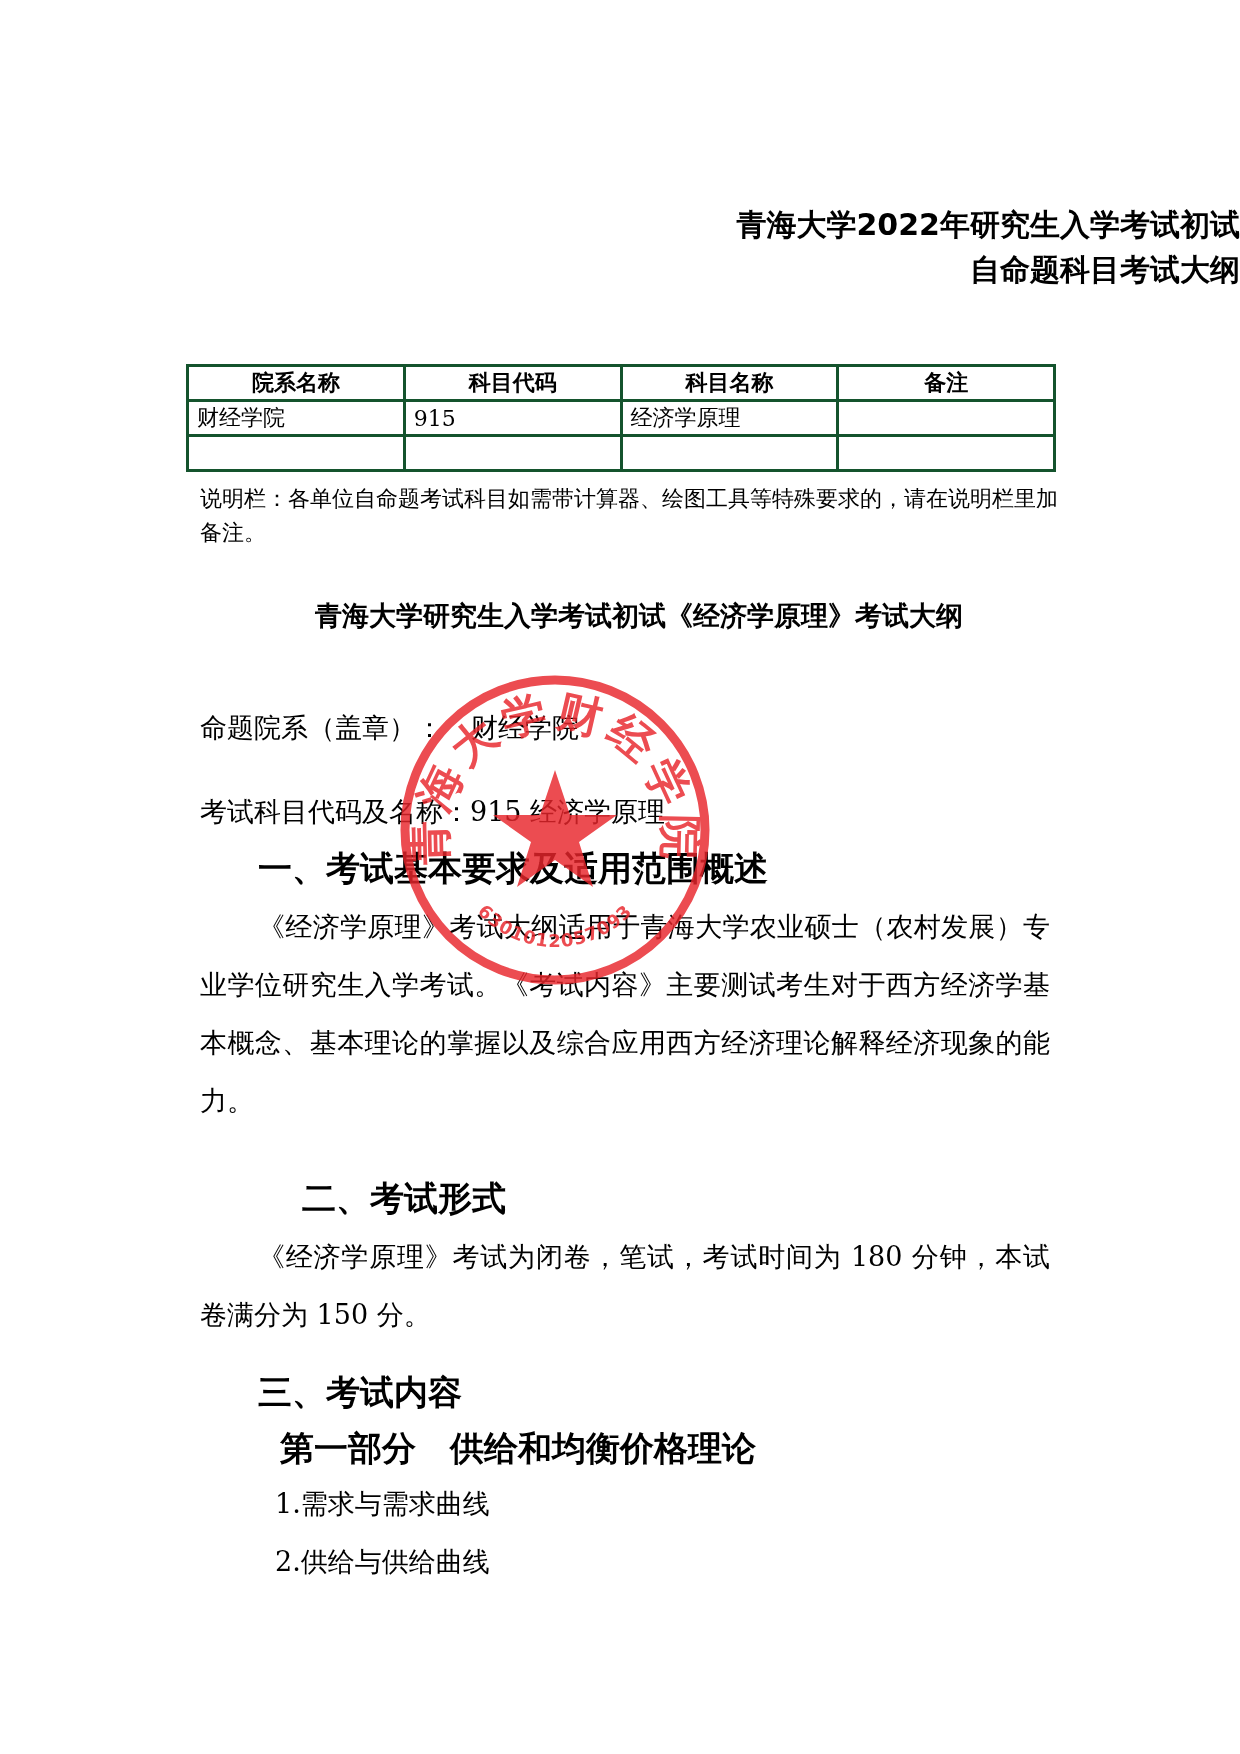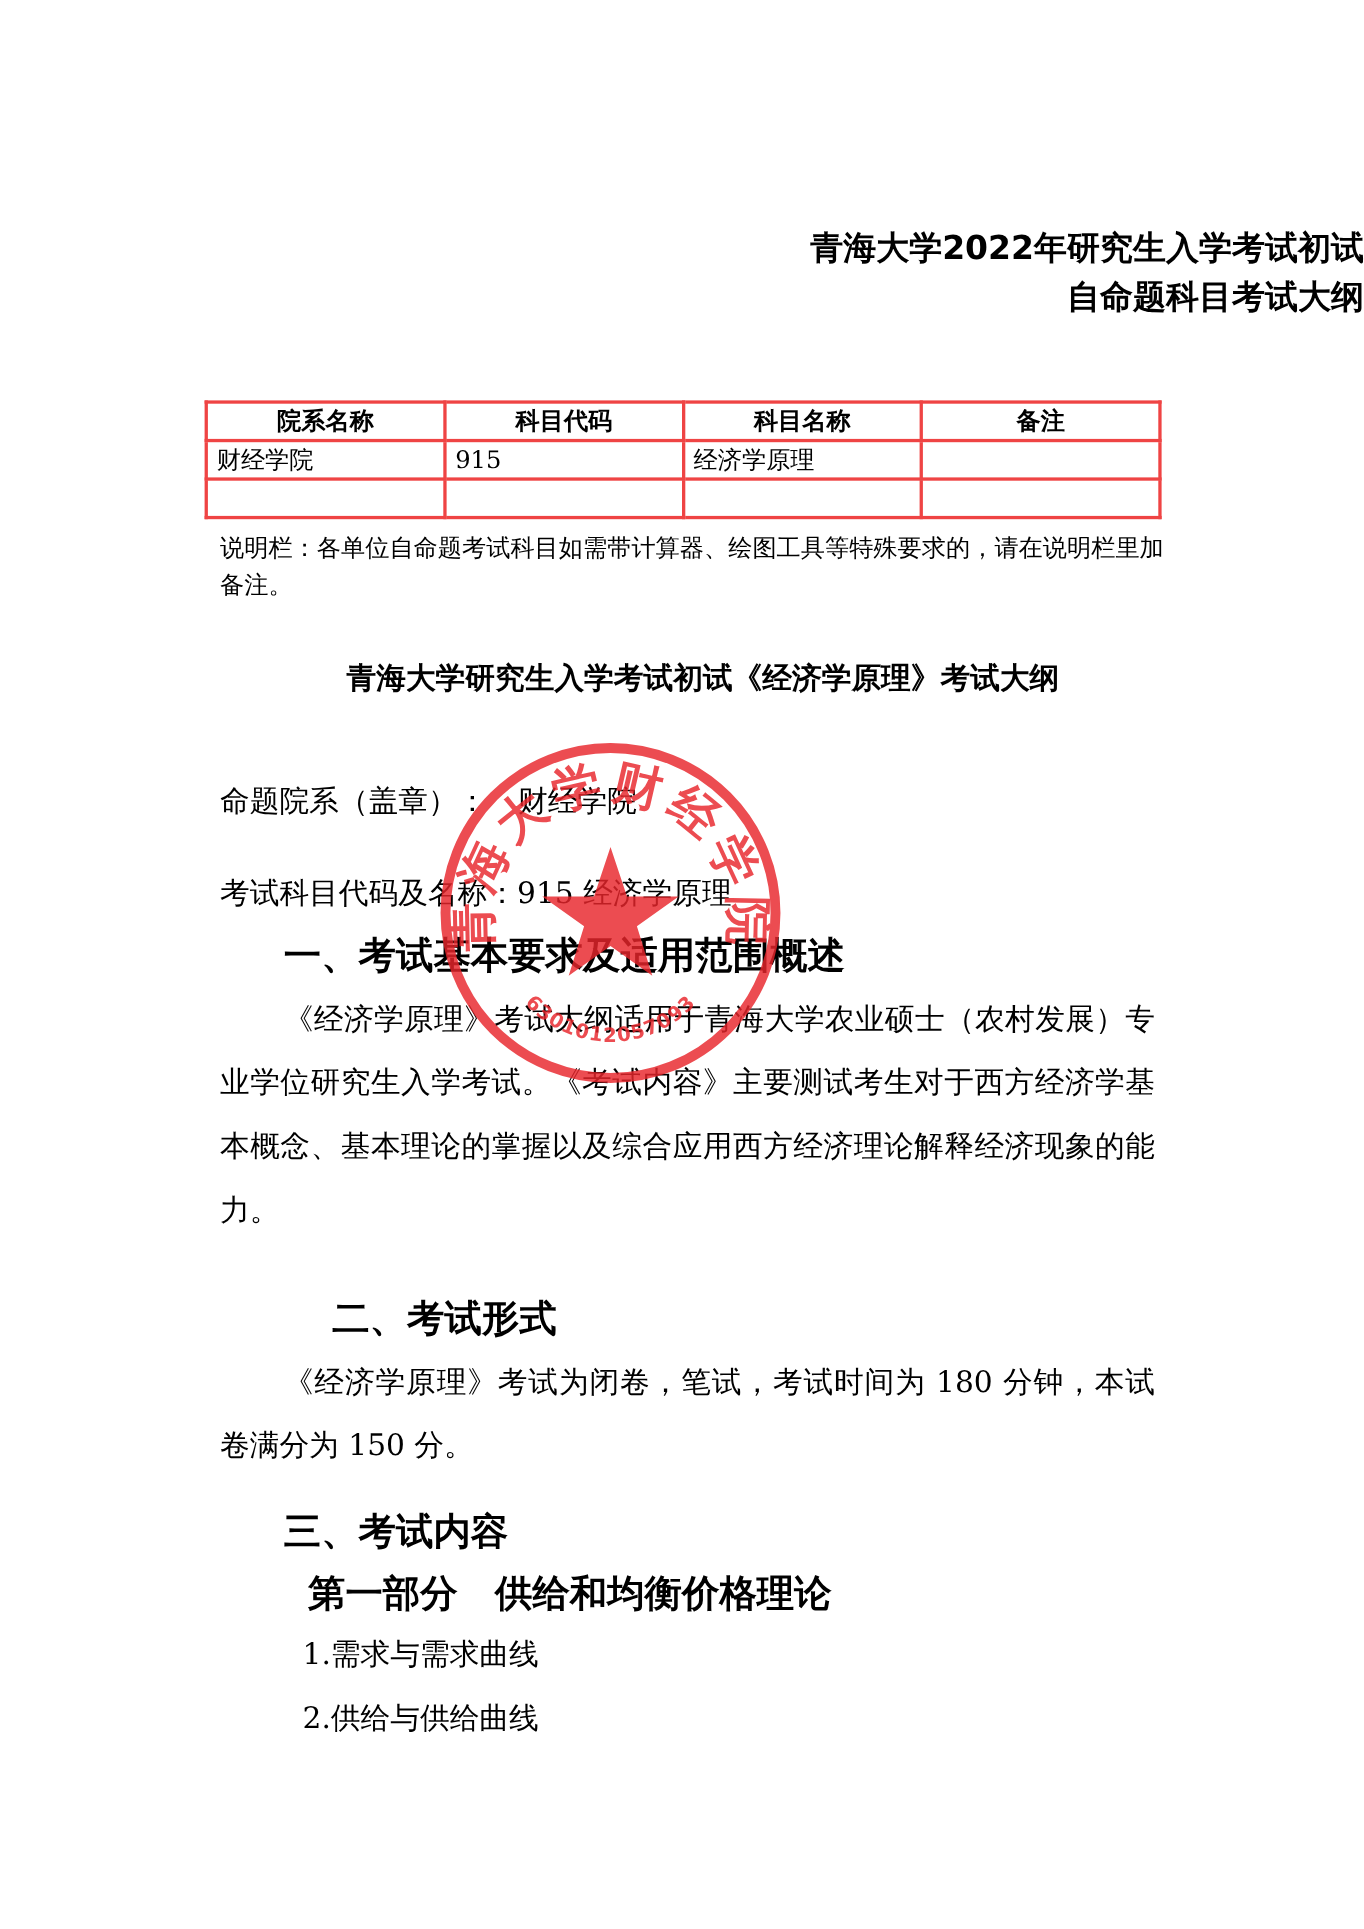--- a/index.html
+++ b/index.html
@@ -4,21 +4,21 @@
 <style>
   html, body { margin: 0; padding: 0; background: #ffffff; }
   body { width: 1240px; height: 1754px; position: relative; overflow: hidden;
          font-family: "DejaVu Serif", "Liberation Serif", serif; color: #000; }
   .abs { position: absolute; }
   .title { left: 0; width: 1240px; text-align: right; font-family: "DejaVu Sans", "Liberation Sans", sans-serif;
            font-weight: bold; font-size: 30px; letter-spacing: 0px; }
   .t1 { top: 205px; }
   .t2 { top: 250px; }
   table.info { position: absolute; left: 186px; top: 364px; width: 870px; border-collapse: collapse; table-layout: fixed; }
-  table.info td, table.info th { border: 3px solid #ef4444; height: 32px; padding: 0 8px; font-size: 22px; margin-top: 25px; }
+  table.info td, table.info th { border: 3px solid #14532d; height: 32px; padding: 0 8px; font-size: 22px; margin-top: 25px; }
   table.info th { font-family: "DejaVu Sans", "Liberation Sans", sans-serif; font-weight: bold; text-align: center; font-size: 22px; }
   table.info td { text-align: left; font-family: "DejaVu Serif", "Liberation Serif", serif; }
   .note { left: 200px; top: 482px; width: 860px; font-size: 22px; line-height: 34px; }
   .subtitle { left: 0; width: 1240px; top: 598px; text-align: center; font-family: Liberation Serif, serif;
               font-weight: bold; font-size: 27px; padding-left: 19px; }
   .meta { left: 200px; font-size: 27px; }
   .m1 { top: 710px; }
   .m2 { top: 774px; margin-top: 20px; }
   .h2 { font-family: "DejaVu Sans", "Liberation Sans", sans-serif; font-weight: bold; font-size: 34px; }
   .para { left: 200px; width: 850px; font-size: 27px; line-height: 58px; text-align: justify; }

